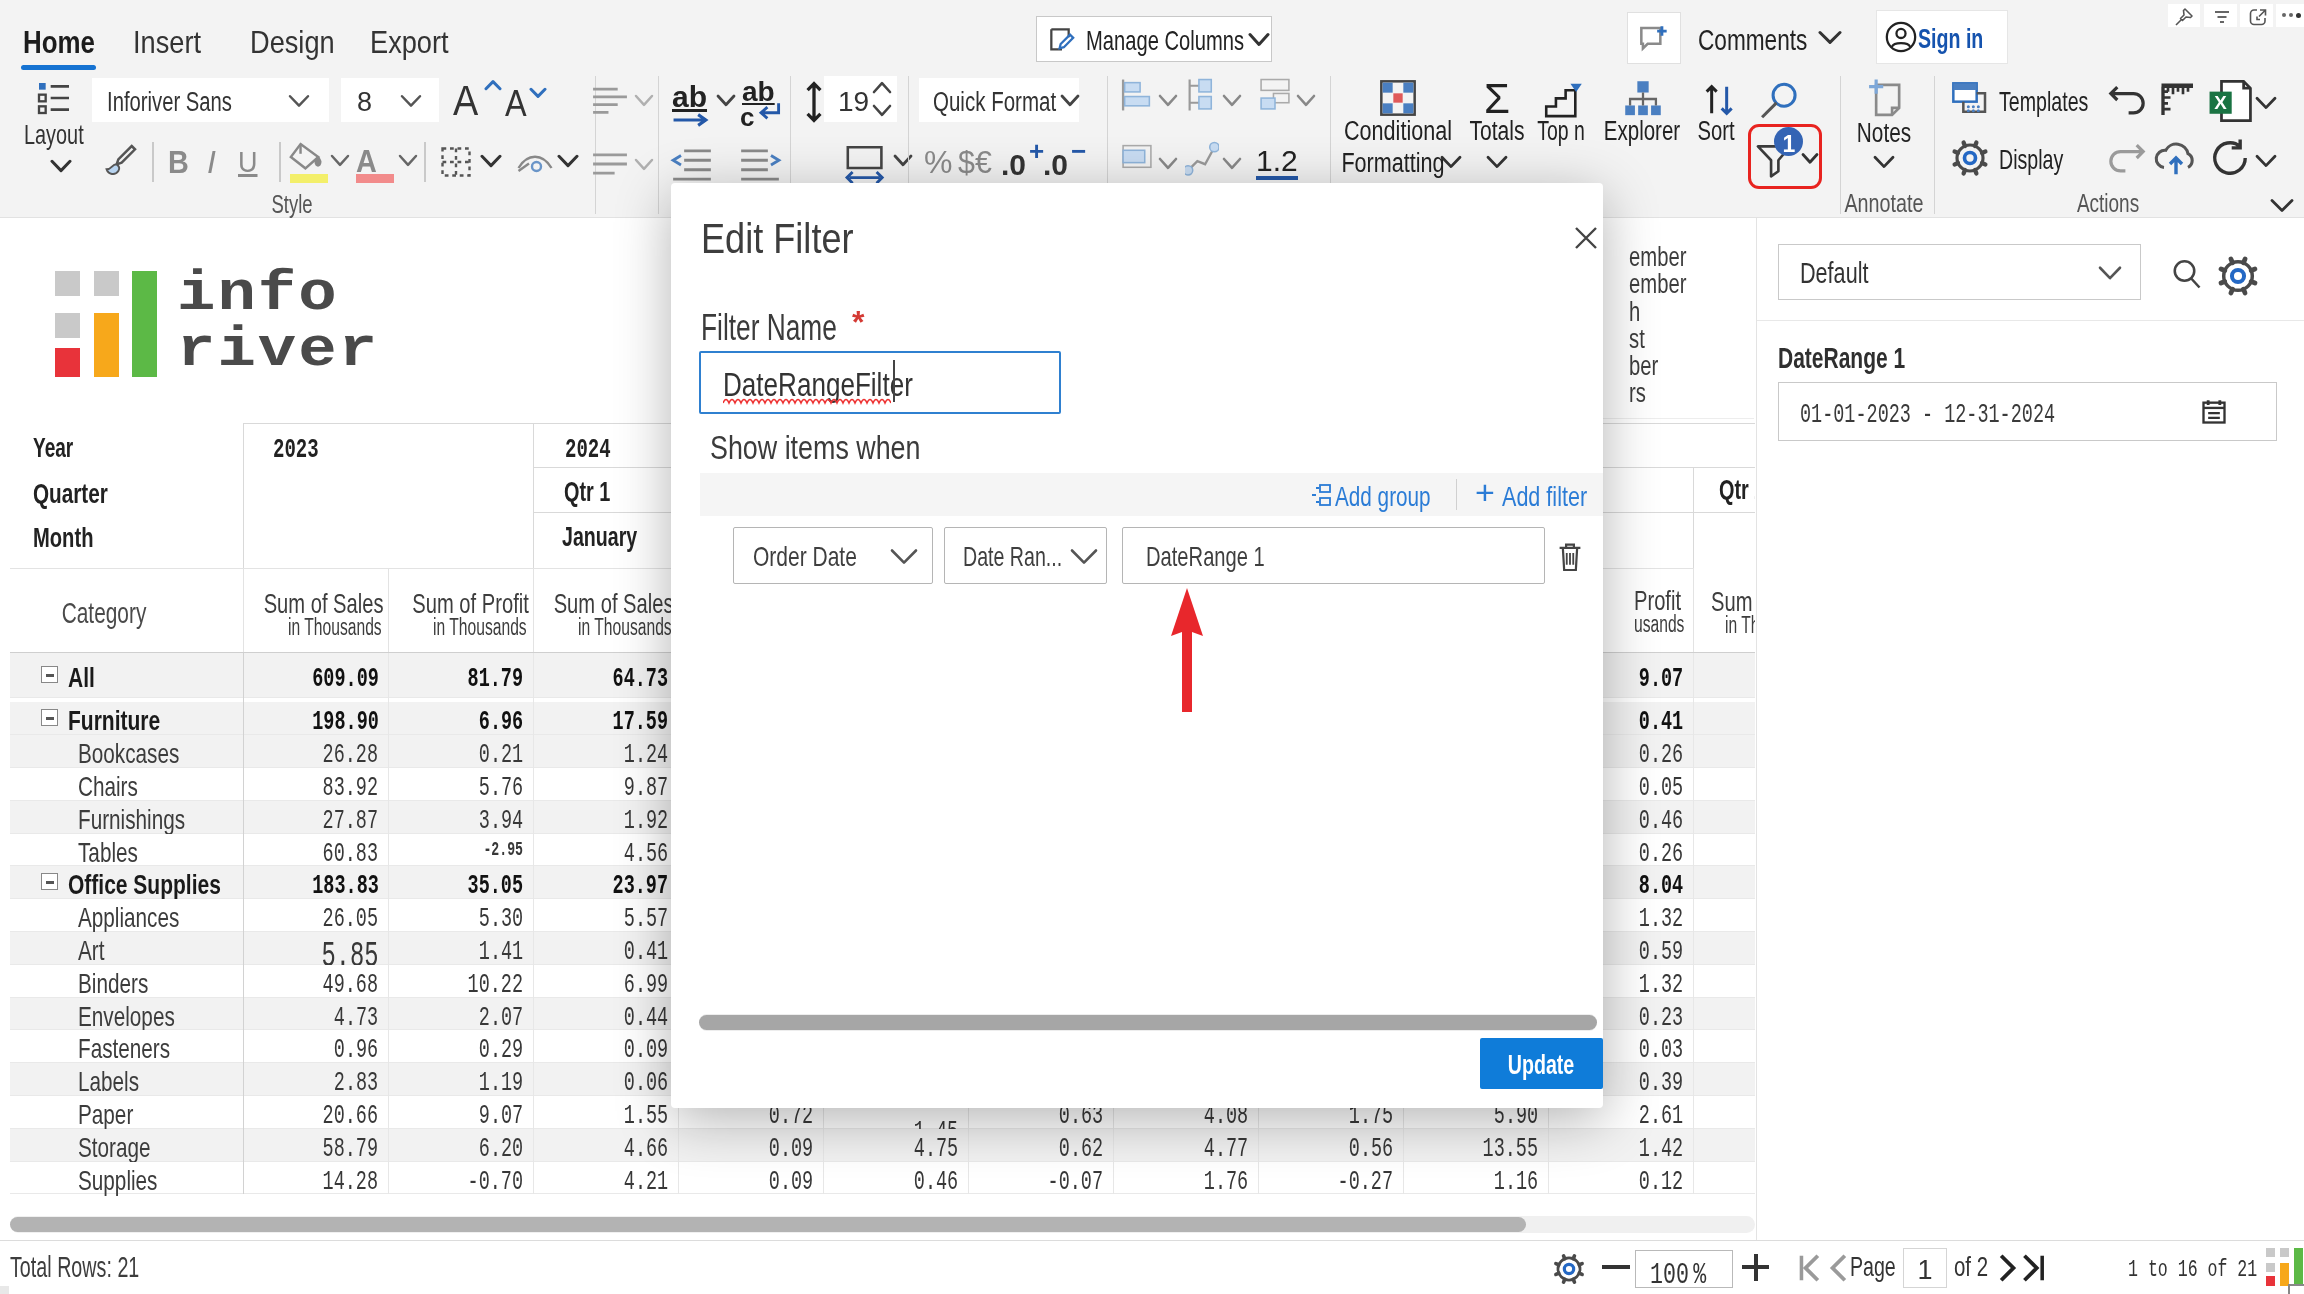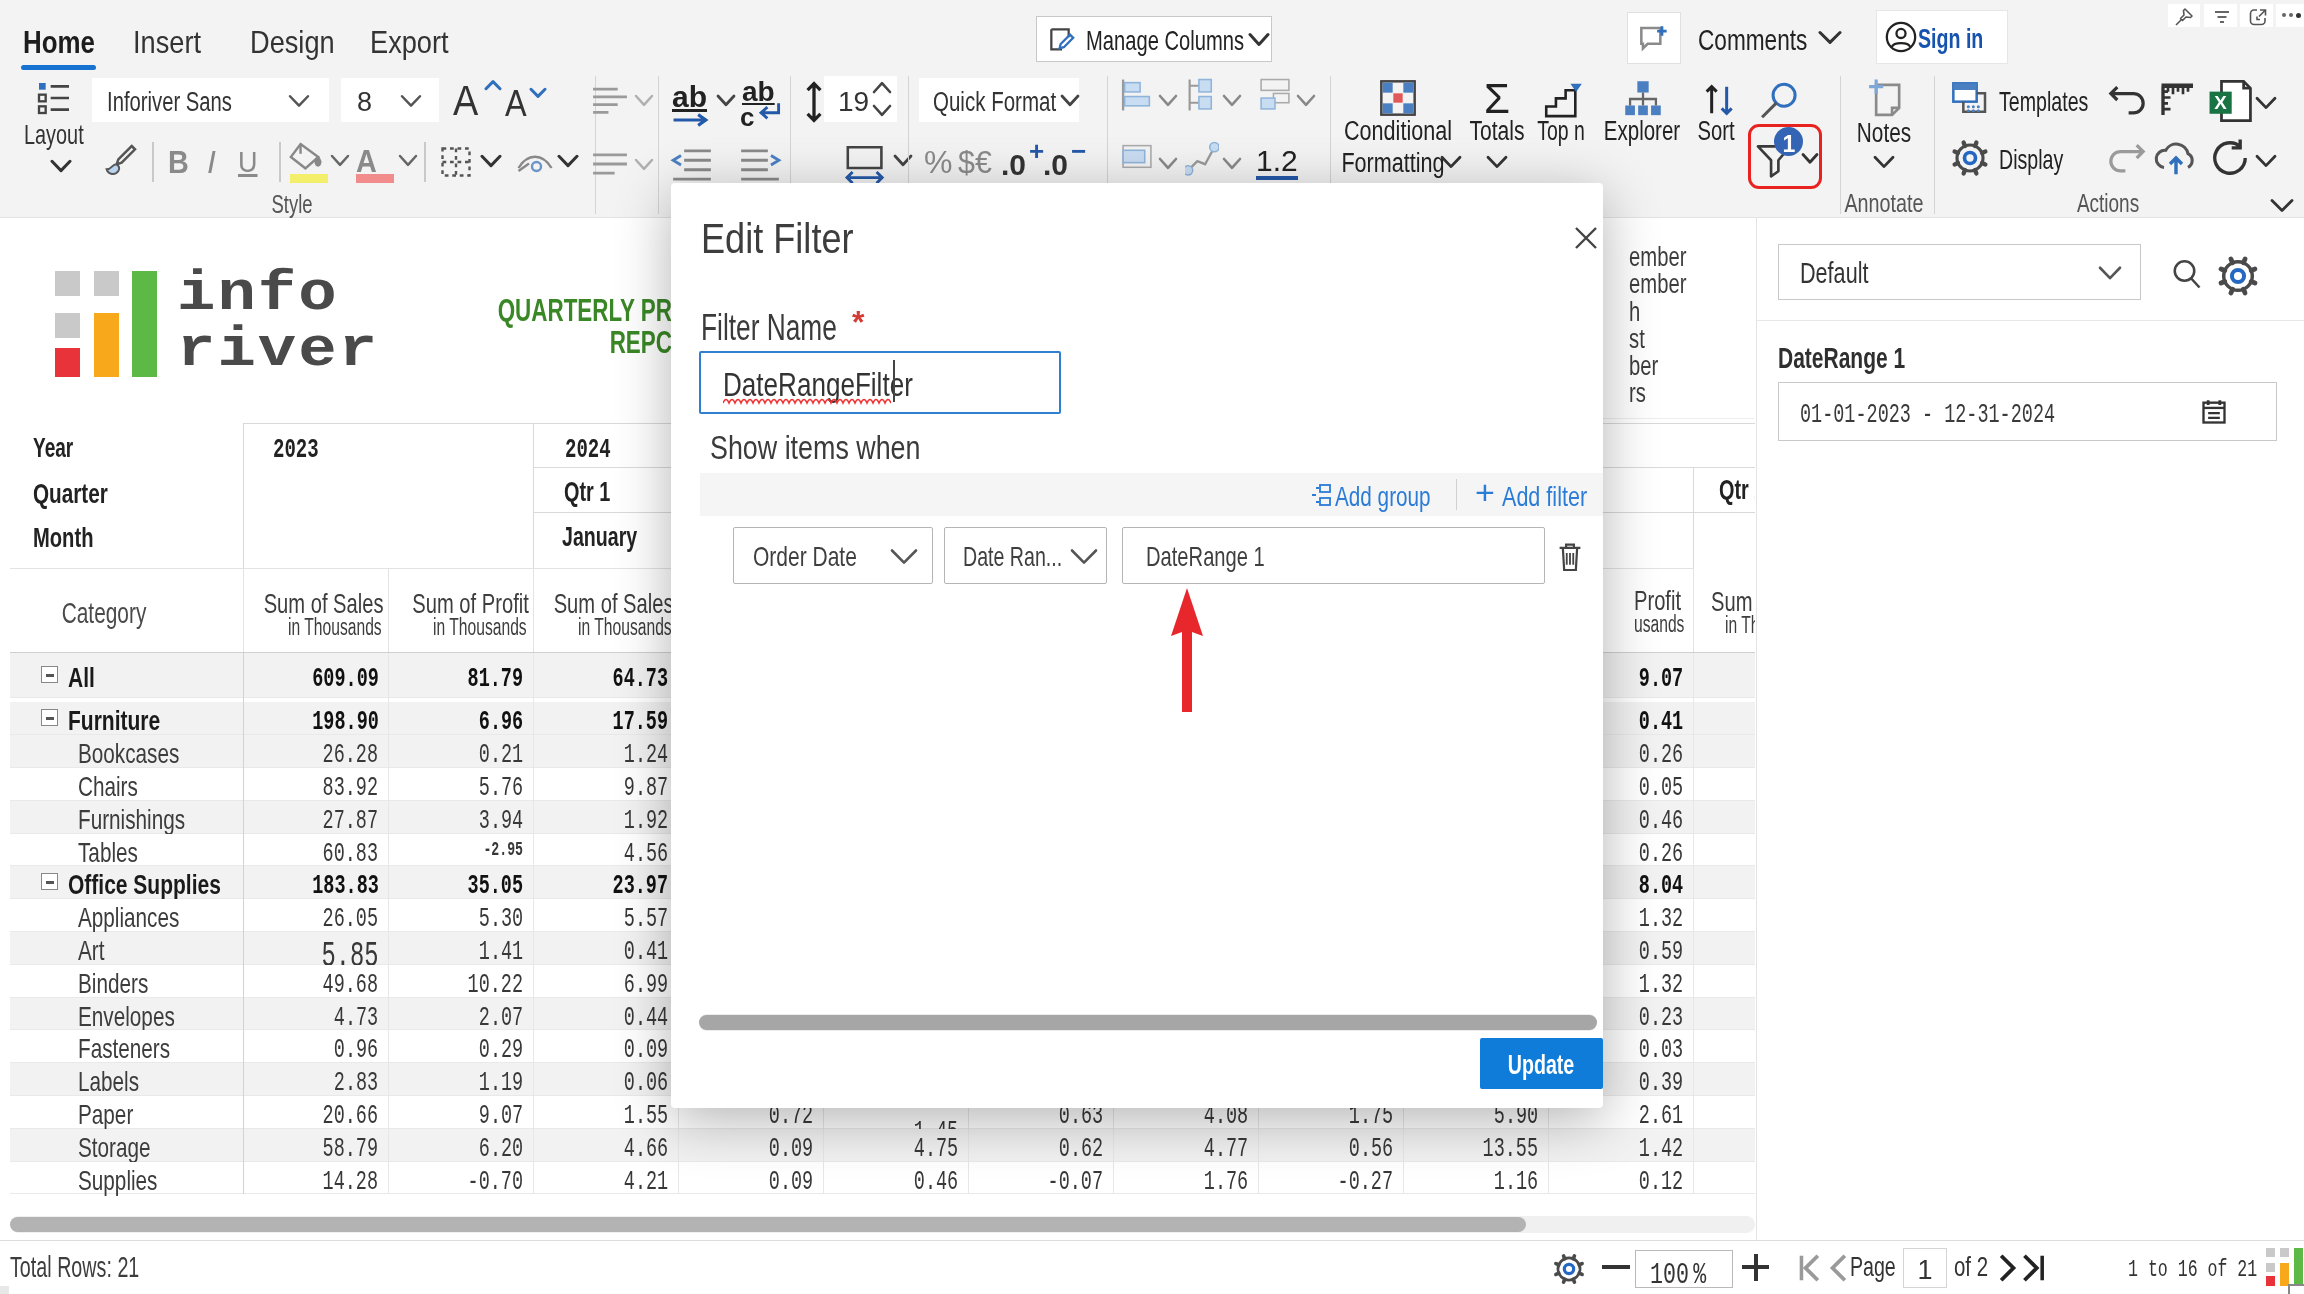--- a/index.html
+++ b/index.html
@@ -360,24 +360,20 @@
   </div>
 <div style="position:absolute;left:0;top:218px;width:2304px;height:1022px;background:#fff;overflow:hidden">
     <div style="position:absolute;left:55px;top:53px;width:25.0px;height:25.0px;background:#c9c9c9;"></div>
     <div style="position:absolute;left:93.5px;top:53px;width:25.0px;height:25.0px;background:#c9c9c9;"></div>
     <div style="position:absolute;left:55px;top:95.0px;width:25.0px;height:25.0px;background:#c9c9c9;"></div>
     <div style="position:absolute;left:55px;top:130.0px;width:25.0px;height:28.5px;background:#e8333a;"></div>
     <div style="position:absolute;left:93.5px;top:95.0px;width:25.0px;height:63.5px;background:#f7a81b;"></div>
     <div style="position:absolute;left:132.0px;top:53px;width:25.0px;height:105.5px;background:#5cb946;"></div>
     <div style="position:absolute;left:177px;top:48px;font-size:64px;color:#4a4a4a;white-space:nowrap;line-height:1;font-weight:700;font-family:'Liberation Mono',monospace;letter-spacing:2px;transform:scaleY(0.88);transform-origin:0 0;">info</div>
     <div style="position:absolute;left:177px;top:104px;font-size:64px;color:#4a4a4a;white-space:nowrap;line-height:1;font-weight:700;font-family:'Liberation Mono',monospace;letter-spacing:2px;transform:scaleY(0.88);transform-origin:0 0;">river</div>
-    <div style="position:absolute;left:420px;top:76px;width:252px;height:62px;overflow:hidden">
-      <div style="position:absolute;right:0;top:0;font-size:32px;font-weight:700;color:#3a8726;line-height:1;white-space:nowrap;transform:scaleX(0.70);transform-origin:100% 0">QUARTERLY PR</div>
-      <div style="position:absolute;right:0;top:32px;font-size:32px;font-weight:700;color:#3a8726;line-height:1;white-space:nowrap;transform:scaleX(0.70);transform-origin:100% 0">REPC</div>
-    </div>
     <div style="position:absolute;left:243px;top:205px;width:1512px;height:1px;background:#d9d9d9"></div>
     <div style="position:absolute;left:533px;top:249px;width:1222px;height:1px;background:#d9d9d9"></div>
     <div style="position:absolute;left:533px;top:294px;width:1222px;height:1px;background:#d9d9d9"></div>
     <div style="position:absolute;left:243px;top:205px;width:1px;height:229px;background:#d9d9d9"></div>
     <div style="position:absolute;left:533px;top:205px;width:1px;height:229px;background:#d9d9d9"></div>
     <div style="position:absolute;left:1693px;top:249px;width:1px;height:185px;background:#d9d9d9"></div>
     <div style="position:absolute;left:33px;top:216px;font-size:28px;color:#222;white-space:nowrap;line-height:1;font-weight:700;transform:scaleX(0.68);transform-origin:0 50%;">Year</div>
     <div style="position:absolute;left:33px;top:262px;font-size:28px;color:#222;white-space:nowrap;line-height:1;font-weight:700;transform:scaleX(0.74);transform-origin:0 50%;">Quarter</div>
     <div style="position:absolute;left:33px;top:306px;font-size:28px;color:#222;white-space:nowrap;line-height:1;font-weight:700;transform:scaleX(0.72);transform-origin:0 50%;">Month</div>
     <div style="position:absolute;left:273px;top:216px;font-size:28px;color:#222;white-space:nowrap;line-height:1;font-weight:700;"><span class="numl">2023</span></div>

